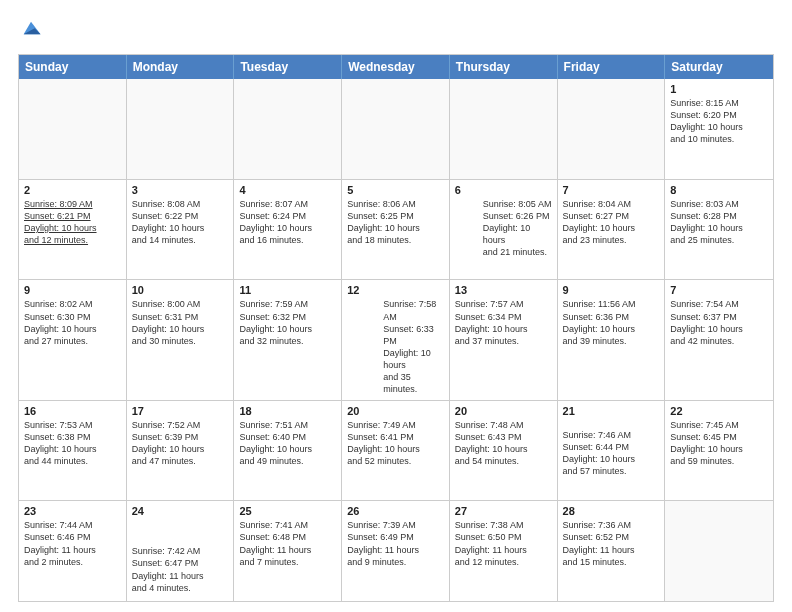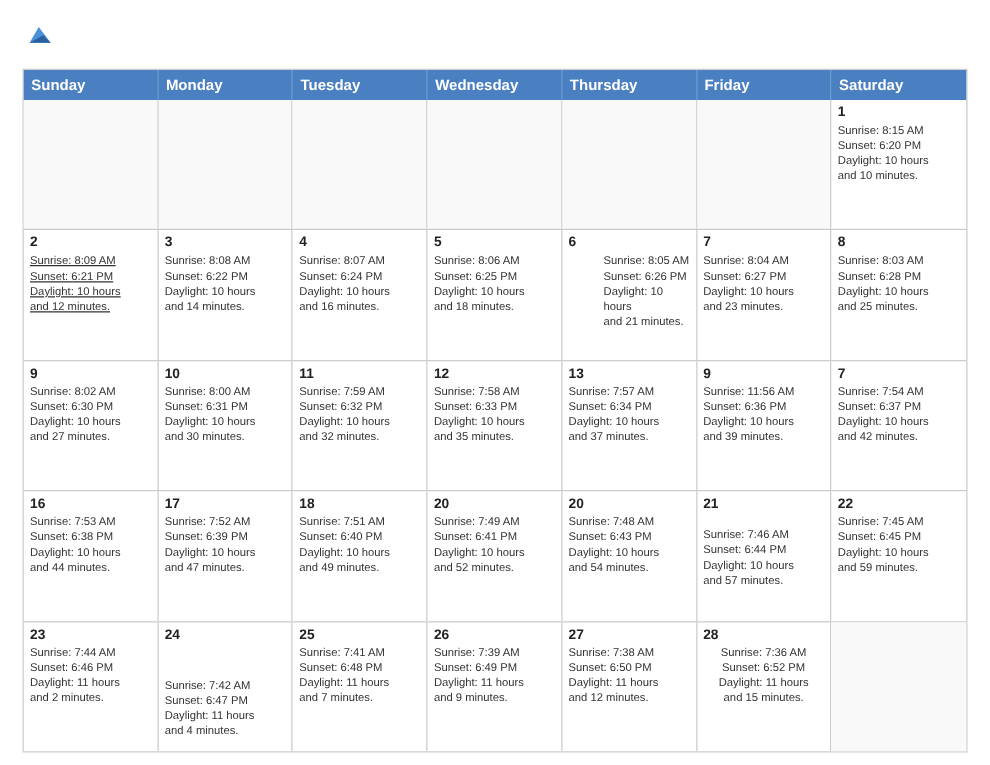--- a/index.html
+++ b/index.html
@@ -221,21 +221,21 @@
           </div>
           <div class="cal-cell">
             <div class="day-num">11</div>
             <div class="cell-info" style="white-space: pre-line;">Sunrise: 7:59 AM
 Sunset: 6:32 PM
 Daylight: 10 hours
 and 32 minutes.</div>
           </div>
           <div class="cal-cell">
             <div class="day-num">12</div>
-            <div class="cell-info" style="white-space: pre-line;">Sunrise: 7:58 AM
+            <div class="cell-info" style="white-space: pre-line; margin-left: 36px;">Sunrise: 7:58 AM
 Sunset: 6:33 PM
 Daylight: 10 hours
 and 35 minutes.</div>
           </div>
           <div class="cal-cell">
             <div class="day-num">13</div>
             <div class="cell-info" style="white-space: pre-line;">Sunrise: 7:57 AM
 Sunset: 6:34 PM
 Daylight: 10 hours
 and 37 minutes.</div>
@@ -337,21 +337,21 @@
           </div>
           <div class="cal-cell">
             <div class="day-num">27</div>
             <div class="cell-info" style="white-space: pre-line;">Sunrise: 7:38 AM
 Sunset: 6:50 PM
 Daylight: 11 hours
 and 12 minutes.</div>
           </div>
           <div class="cal-cell">
             <div class="day-num">28</div>
-            <div class="cell-info" style="white-space: pre-line; text-align: center;">Sunrise: 7:36 AM
+            <div class="cell-info" style="white-space: pre-line;">Sunrise: 7:36 AM
 Sunset: 6:52 PM
 Daylight: 11 hours
 and 15 minutes.</div>
           </div>
           <div class="cal-cell empty"></div>
         </div>
       </div>
   </div>
 </div>
 

